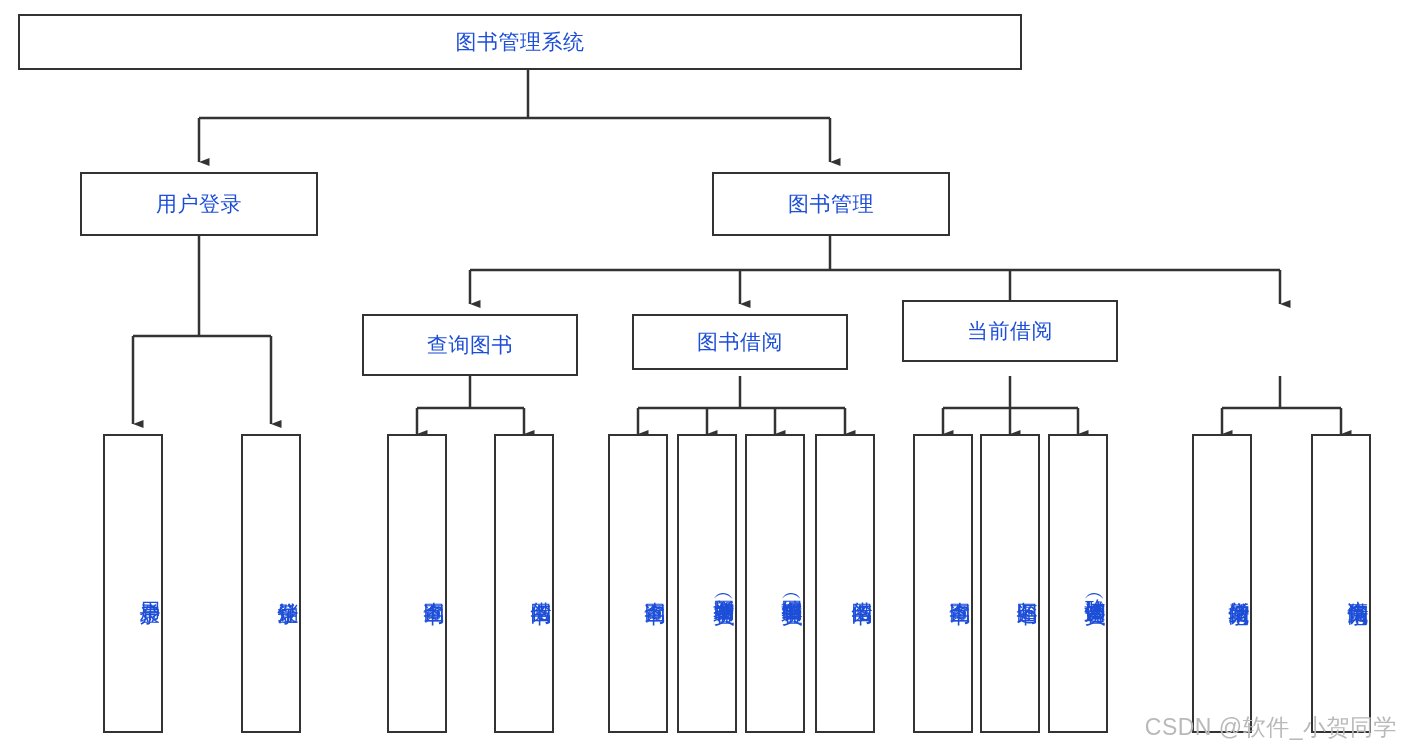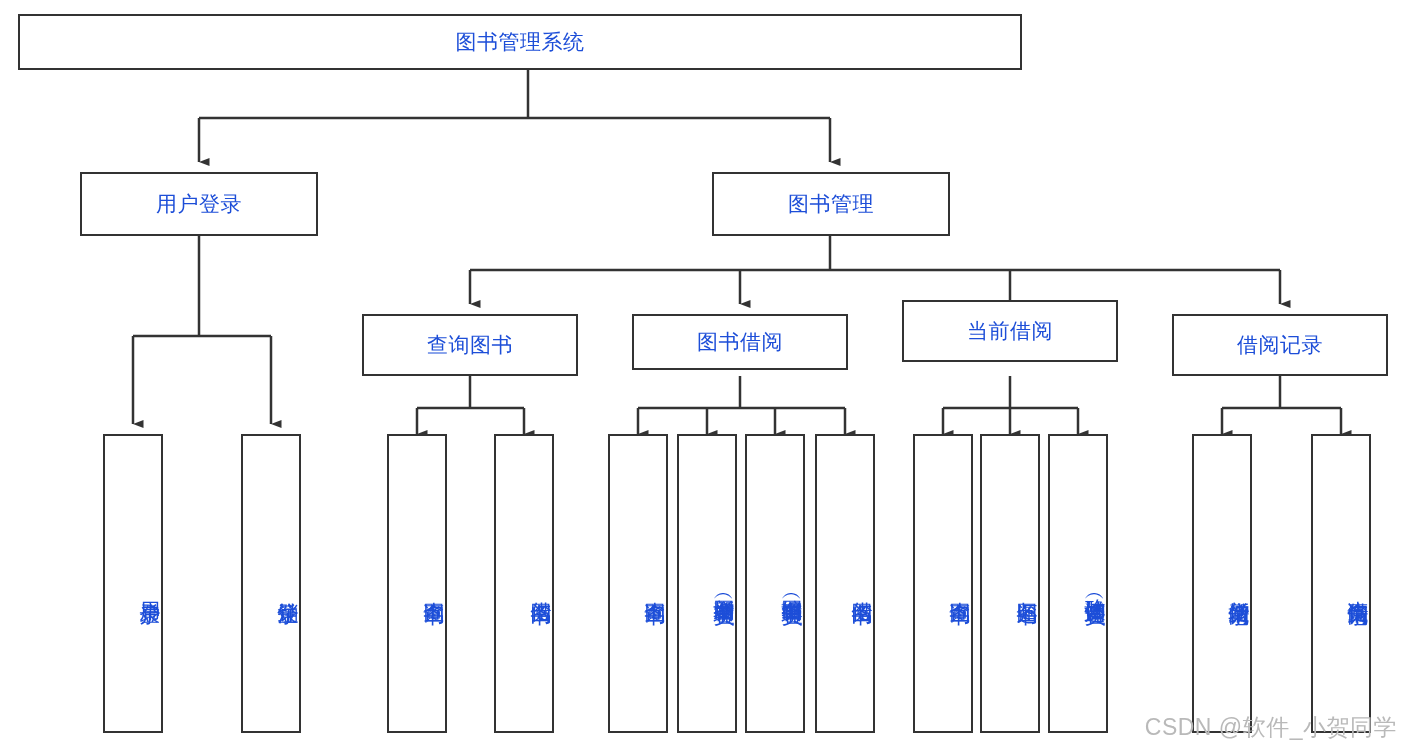--- a/index.html
+++ b/index.html
@@ -135,23 +135,20 @@
 
   <div class="node horiz" style="left:362px; top:314px; width:216px; height:62px;">
     <span>查询图书</span>
   </div>
   <div class="node horiz" style="left:632px; top:314px; width:216px; height:56px;">
     <span>图书借阅</span>
   </div>
   <div class="node horiz" style="left:902px; top:300px; width:216px; height:62px;text-align:right;">
     <span>当前借阅</span>
   </div>
-  <div class="node horiz" style="left:1172px; top:314px; width:216px; height:62px;">
-    <span>借阅记录</span>
-  </div>
 
   <div class="node vert" style="left:103px; top:434px; width:60px; height:299px;">
     <span class="vlabel">用户登录</span>
   </div>
   <div class="node vert" style="left:241px; top:434px; width:60px; height:299px;">
     <span class="vlabel">注销登录</span>
   </div>
 
   <div class="node vert" style="left:387px; top:434px; width:60px; height:299px;">
     <span class="vlabel">查询图书</span>

